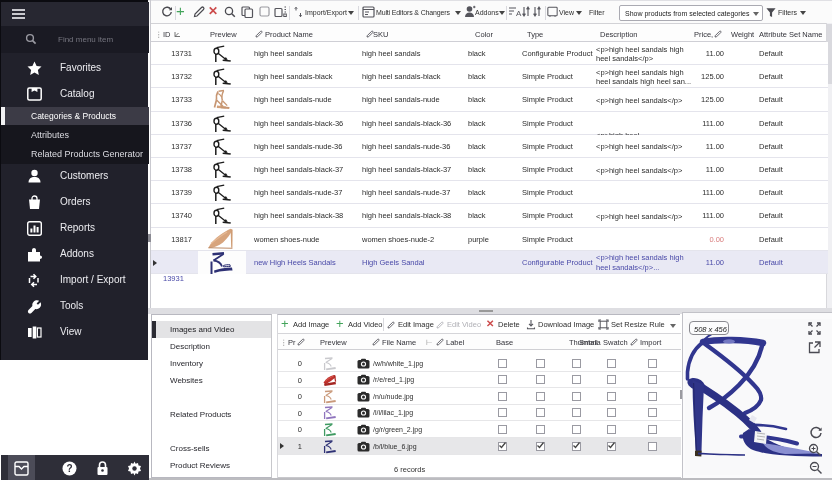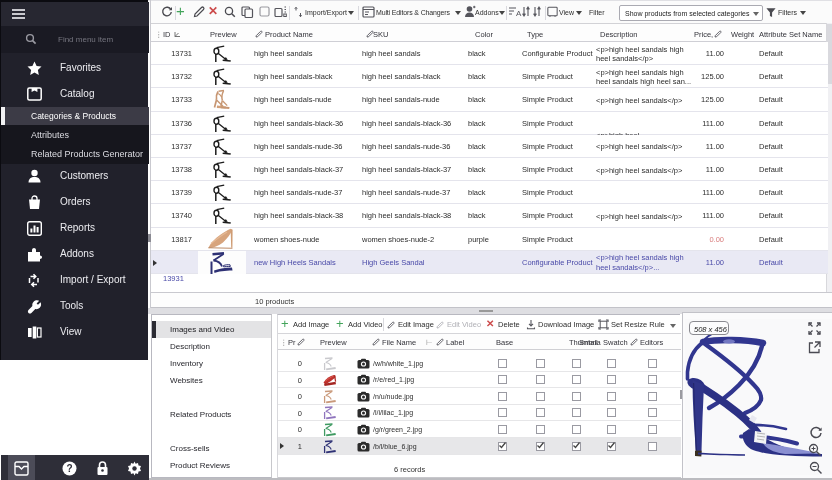--- a/index.html
+++ b/index.html
@@ -307,23 +307,20 @@
         <path d="M5 18.5 C9 17 15 15.5 23 15.5 L23.5 18.5 C16 18.5 9 19.5 5.5 21 Z" fill="#2e3175"></path>
         <path d="M14.5 13.5 C16.5 12.8 19 12.5 21 12.8 L21.3 14.5 C18.5 14.2 16 14.6 14.8 15 Z" fill="none" stroke="#2e3175" stroke-width="1"></path>
       </svg>
       <div class="a" style="left:103px;top:7px;font-size:7.5px;color:#4a4aa8;white-space:nowrap;">new High Heels Sandals</div>
       <div class="a" style="left:211px;top:7px;font-size:7.5px;color:#4a4aa8;white-space:nowrap;">High Geels Sandal</div>
       <div class="a" style="left:371px;top:7px;font-size:7.5px;color:#4a4aa8;white-space:nowrap;">Configurable Product</div>
       <div class="a" style="left:445px;top:2.5px;font-size:7.5px;line-height:9.5px;color:#4a4aa8;white-space:nowrap;">&lt;p&gt;high heel sandals high<br>heel sandals&lt;/p&gt;...</div>
       <div class="a" style="left:533px;top:7px;width:40px;text-align:right;font-size:7.5px;color:#4a4aa8;">11.00</div>
       <div class="a" style="left:608px;top:7px;font-size:7.5px;color:#4a4aa8;">Default</div>
     </div>
-<div class="a" style="left:151px;top:292px;width:681px;height:16px;background:#fdfdfd;border-top:1px solid #c9c9cf;border-bottom:1px solid #c2c2c8;">
-<div class="a" style="left:104px;top:4px;font-size:7.5px;color:#333;">10 products</div>
-</div>
 <div class="a" style="left:148px;top:308px;width:684px;height:6px;background:#dedee2;"></div>
 <div class="a" style="left:479px;top:310px;width:14px;height:2px;background:#999;"></div>
 <div class="a" style="left:151px;top:314px;width:121px;height:164px;background:#fff;border:1px solid #b8b8c0;border-right:1px solid #c8c8cc;">
 <div class="tab" style="top:6px;left:0;background:#e3e3e5;">
         <div class="a" style="left:0;top:0;width:4px;height:17px;background:#2b2b33;"></div>
         <span style="color:#1a1a1e;">Images and Video</span>
       </div>
 <div class="tab" style="top:23px;left:0;">
         <span>Description</span>
       </div>
@@ -386,21 +383,21 @@
           <path d="M1 7 L1.3 5.6 L5.6 1.3 C5.9 1 6.5 1 6.8 1.3 C7.1 1.6 7.1 2.2 6.8 2.5 L2.5 6.8 Z" fill="none" stroke="#55555c" stroke-width="0.9"></path>
         </svg>
 <div class="hdr" style="left:168px;top:4px;">Label</div>
 <div class="hdr" style="left:218px;top:4px;">Base</div>
 <div class="hdr" style="left:258px;top:4px;padding-left:43px;">Small</div>
 <div class="hdr" style="left:291px;top:4px;">Thumbna</div>
 <div class="hdr" style="left:325px;top:4px;">Swatch</div>
 <svg style="left:352px;top:4px;" width="8" height="8" viewBox="0 0 8 8">
           <path d="M1 7 L1.3 5.6 L5.6 1.3 C5.9 1 6.5 1 6.8 1.3 C7.1 1.6 7.1 2.2 6.8 2.5 L2.5 6.8 Z" fill="none" stroke="#55555c" stroke-width="0.9"></path>
         </svg>
-<div class="hdr" style="left:362px;top:4px;">Editors</div>
+<div class="hdr" style="left:362px;top:4px;">Import</div>
 </div>
 <div class="a" style="left:0;top:40.0px;width:403px;height:16.6px;background:#fff;border-bottom:1px solid #e6e6e8;">
 <div class="a" style="left:8px;top:4px;width:16px;text-align:right;font-size:7.5px;color:#2d2d2d;">0</div>
 <svg style="left:45px;top:1.5px;" width="14" height="14" viewBox="0 0 14 14">
           <g stroke="#c9c9cd" fill="none">
             <path d="M2 1.5 L9.5 1" stroke-width="1.4"></path>
             <path d="M9 1.5 L2.8 5.5" stroke-width="1.1"></path>
             <path d="M2.8 5.5 C5.5 6 7.5 7.5 8.2 9.5" stroke-width="1.1"></path>
             <path d="M1.6 6 L1.6 13" stroke-width="1.3"></path>
           </g>

